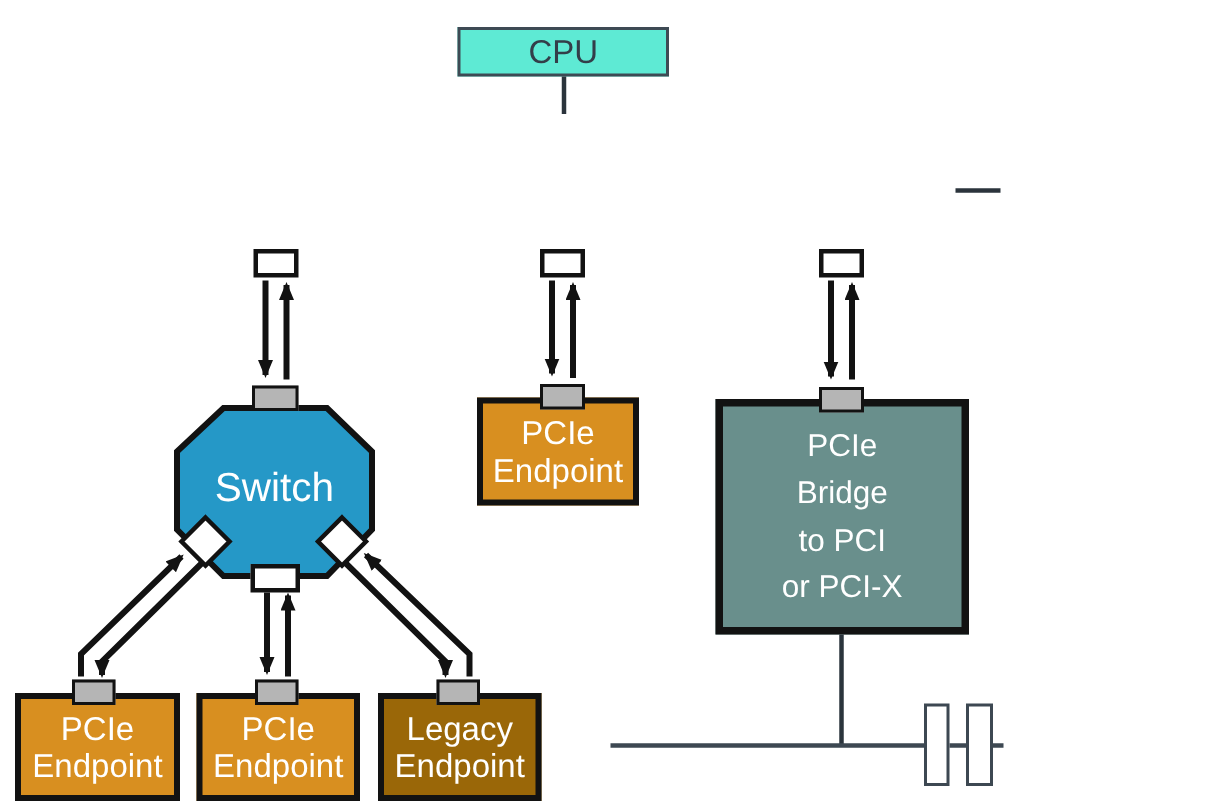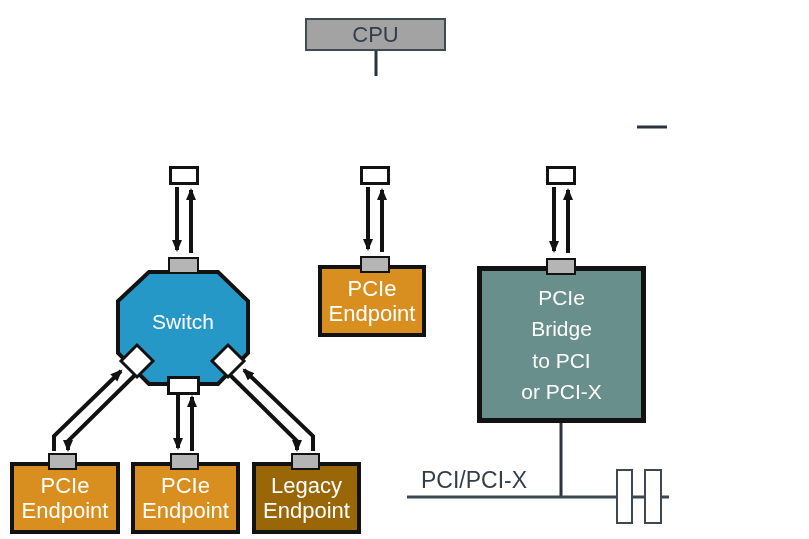--- a/index.html
+++ b/index.html
@@ -6,21 +6,21 @@
   #stage{
     position:relative;width:809px;height:539px;background:#ffffff;overflow:hidden;
     font-family:"Liberation Sans", sans-serif;
   }
   .box{
     position:absolute;box-sizing:border-box;
     display:flex;align-items:center;justify-content:center;
     text-align:center;white-space:pre-line;line-height:1.15;
   }
   .frame{ 
-    background:#a3a3a3;
+    background:#5eead4;
     border:2px solid var(--frame-border,#3e4a54);
     color:var(--text-dark,#333e49);
     font-size:22px;
   }
   .rc{
     background:var(--rc-red,#e9606b);
     border:4px solid var(--outline,#121212);
     color:var(--text-light,#ffffff);
     font-size:22px;
   }
@@ -42,21 +42,21 @@
   }
   .port-white{ background:var(--port-white,#ffffff); border:3px solid var(--outline,#121212); }
   .port-gray{ background:var(--port-gray,#b5b5b5); border:2px solid var(--outline,#121212); }
   .slot{
     position:absolute;box-sizing:border-box;z-index:5;
     background:#ffffff;border:2px solid var(--wire,#3d4852);
   }
   #wires{ position:absolute;left:0;top:0;z-index:3;pointer-events:none; }
   #switch-label{
     position:absolute;left:118px;top:310px;width:130px;z-index:4;
-    text-align:center;color:var(--text-light,#ffffff);font-size:21px;
+    text-align:center;color:var(--text-light,#ffffff);font-size:27px;
   }
   #bus-label{
     position:absolute;left:421px;top:467px;z-index:4;
     color:var(--text-dark,#333e49);font-size:23px;
   }
 </style>
 </head>
 <body>
 
 <div id="stage">
@@ -125,21 +125,20 @@
 Endpoint</div>
 
   <div class="box endpoint" style="left:131px;top:462px;width:109px;height:72px;">PCIe
 Endpoint</div>
 
   <div class="box endpoint legacy" style="left:252px;top:462px;width:109px;height:72px;">Legacy
 Endpoint</div>
 
   <div id="switch-label">Switch</div>
 
-  <div id="bus-label">PCI/PCI-X</div>
 
   <div class="port port-white" style="left:169px;top:166px;width:30px;height:19px;"></div>
   <div class="port port-white" style="left:360px;top:166px;width:30px;height:19px;"></div>
   <div class="port port-white" style="left:546px;top:166px;width:30px;height:19px;"></div>
 
   <div class="port port-gray" style="left:168px;top:257px;width:31px;height:17px;"></div>
   <div class="port port-white" style="left:167px;top:376px;width:33px;height:19px;"></div>
 
   <div class="port port-gray" style="left:360px;top:256px;width:30px;height:17px;"></div>
   <div class="port port-gray" style="left:546px;top:258px;width:30px;height:17px;"></div>

